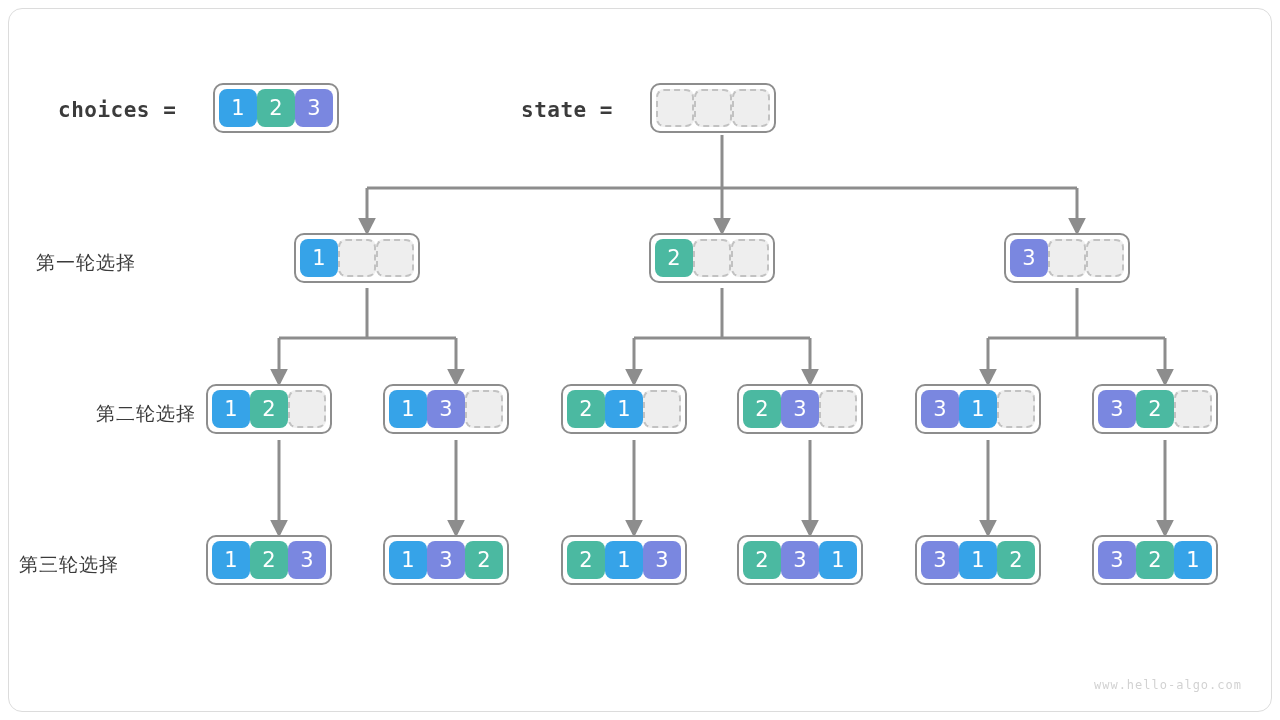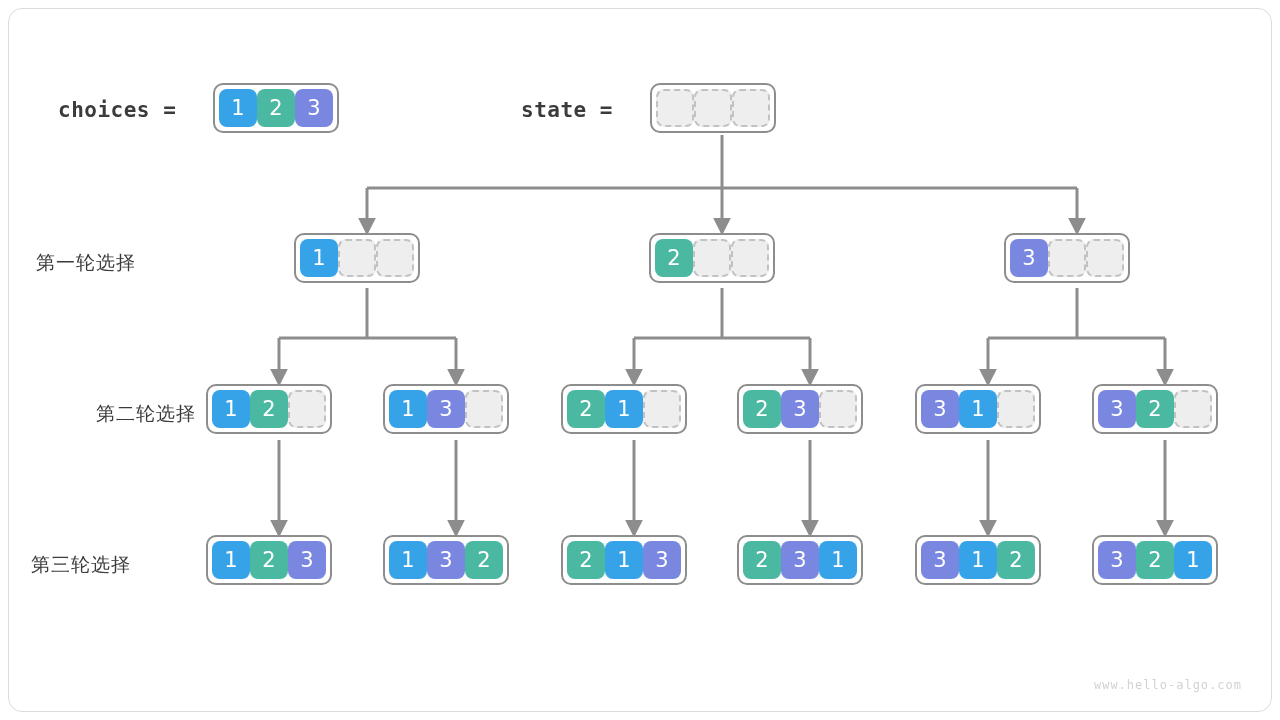--- a/index.html
+++ b/index.html
@@ -151,21 +151,21 @@
 
   <div class="mono-label" style="left:521px; top:98px;text-align:center;">state  =</div>
   <div class="array" id="state-array" style="left:650px; top:83px;">
       <div class="cell empty"></div>
       <div class="cell empty"></div>
       <div class="cell empty"></div>
     </div>
 
   <div class="row-label" style="left:36px; top:250px;">第一轮选择</div>
   <div class="row-label" style="left:48px; top:401px;margin-left:48px;">第二轮选择</div>
-  <div class="row-label" style="left:31px; top:552px;">第三轮选择</div>
+  <div class="row-label" style="left:19px; top:552px;">第三轮选择</div>
 
   <div id="nodes-layer">
       <div class="array" style="left: 294px; top: 233px;">
         <div class="cell v1">1</div>
         <div class="cell empty"></div>
         <div class="cell empty"></div>
       </div>
       <div class="array" style="left: 649px; top: 233px;">
         <div class="cell v2">2</div>
         <div class="cell empty"></div>

